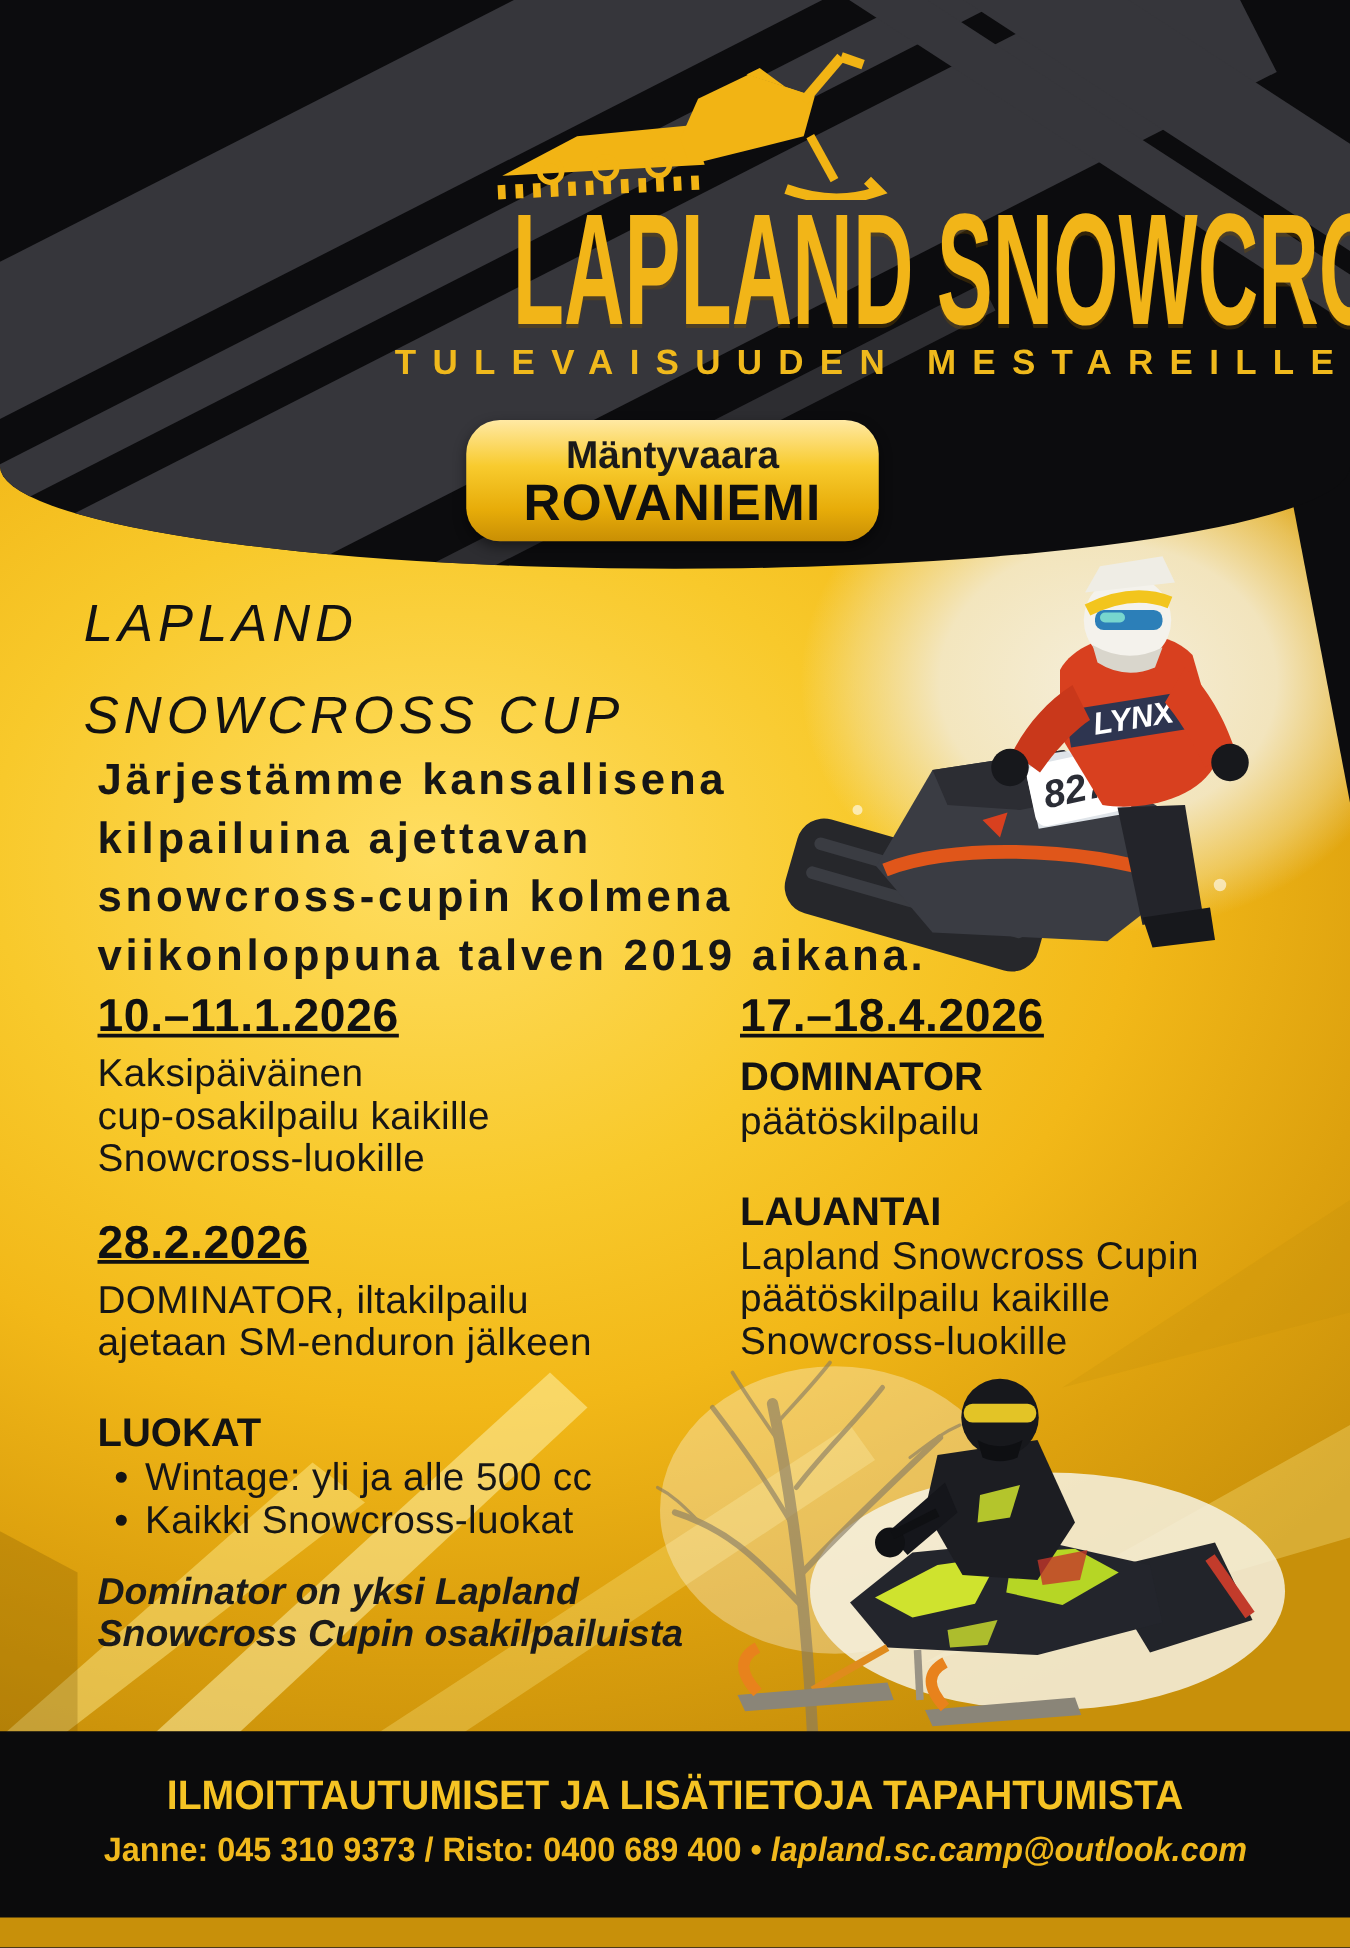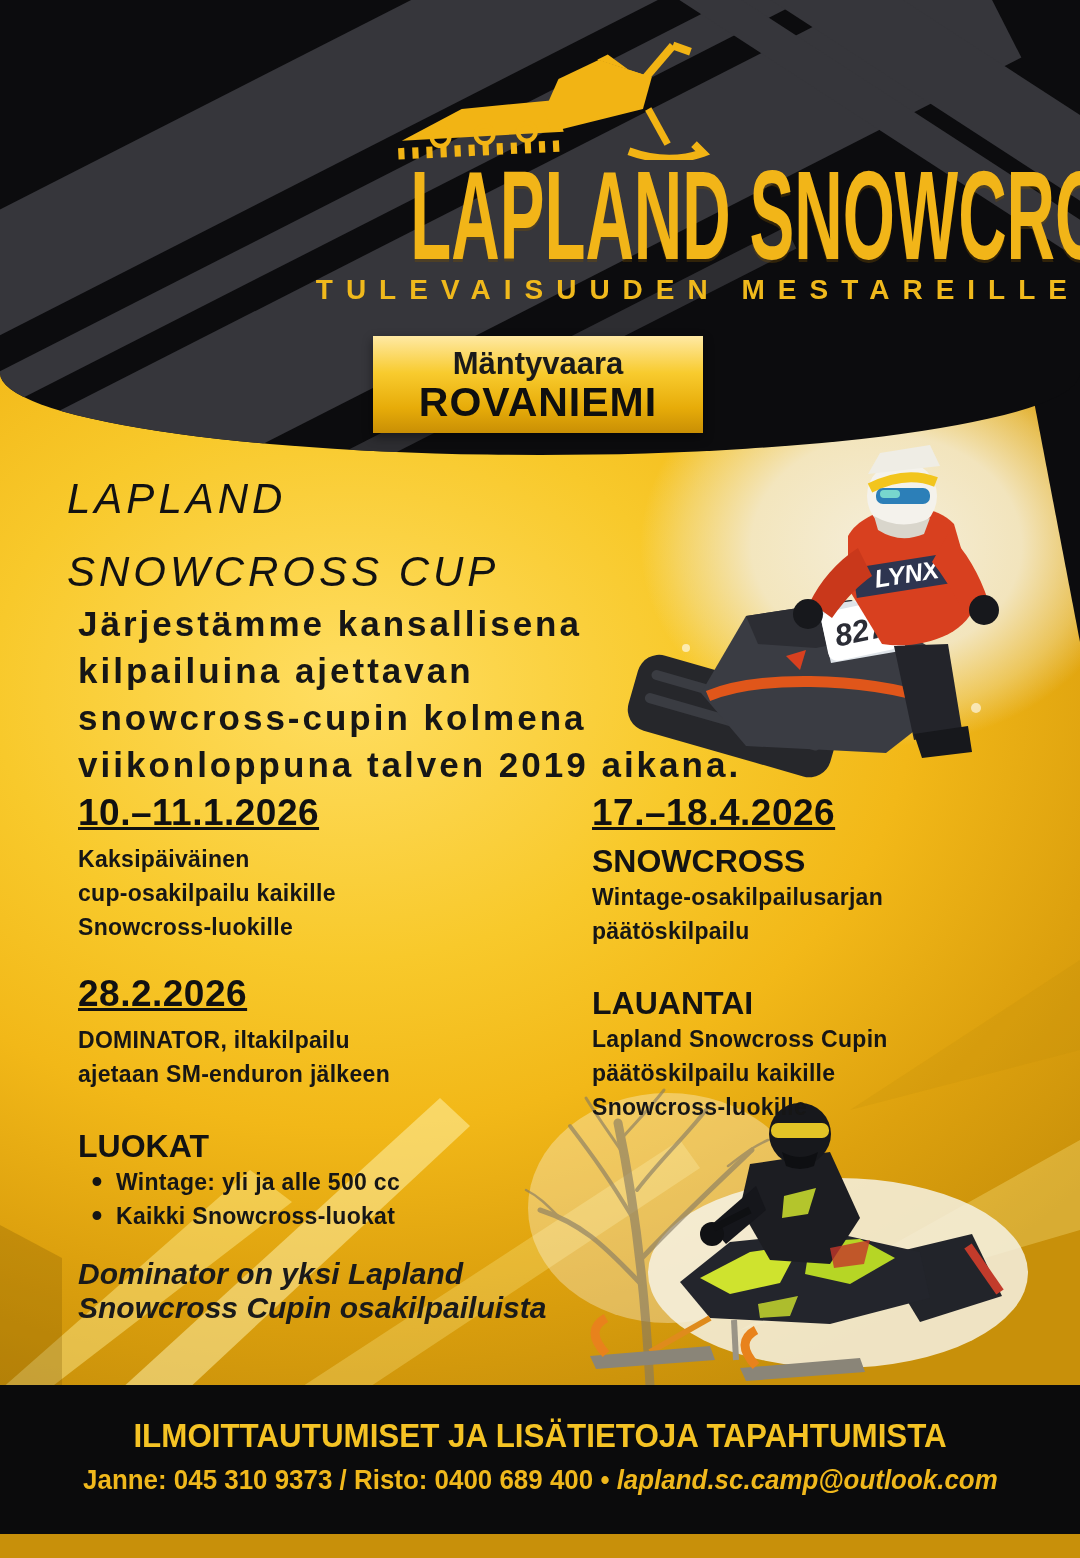--- a/index.html
+++ b/index.html
@@ -27,21 +27,21 @@
   .main-title{position:absolute;left:0;top:152px;width:100%;text-align:center;
     white-space:nowrap;z-index:34;color:#F2B518;font-weight:800;font-size:122px;line-height:1;
     text-shadow:0 3px 0 rgba(120,80,0,.35);}
   .main-title .squeeze{display:inline-block;transform:scale(.55,1.04);transform-origin:center top;}
   .sub-title{position:absolute;left:0;top:274px;width:100%;text-align:right;z-index:34;
     color:#F0B91C;font-weight:700;font-size:28px;letter-spacing:13px;white-space:nowrap;}
 
   .badge{position:absolute;left:373px;top:336px;width:330px;height:97px;z-index:36;
     background:linear-gradient(180deg,#FFE9A4 0%,#F8CB2E 38%,#E7AC09 74%,#C98F04 100%);
     display:flex;flex-direction:column;align-items:center;justify-content:center;
-    box-shadow:0 4px 10px rgba(0,0,0,.45);}
+    box-shadow:0 4px 10px rgba(0,0,0,.45);border-radius:27px;}
   .badge .l1{font-size:31px;font-weight:600;color:#1A1A1A;line-height:34px;}
   .badge .l2{font-size:41px;font-weight:800;color:#0F0F0F;line-height:42px;letter-spacing:1px;}
 
   
   .photo-top{position:absolute;left:596px;top:348px;width:484px;height:470px;z-index:10;
     background:radial-gradient(ellipse 62% 52% at 60% 42%,
       rgba(245,239,221,.98) 0%, rgba(243,233,203,.92) 45%,
       rgba(242,228,176,.45) 68%, rgba(242,228,176,0) 82%);}
   .photo-bottom{position:absolute;left:498px;top:1068px;width:582px;height:320px;z-index:10;}
 
@@ -49,21 +49,21 @@
   .headline{position:absolute;left:67px;top:462px;z-index:40;color:#121212;
     font-style:italic;font-weight:400;font-size:42px;line-height:73px;letter-spacing:4px;white-space:nowrap;}
   .intro-par{position:absolute;left:78px;top:600px;z-index:40;color:#161616;
     font-weight:700;font-size:35px;line-height:47px;letter-spacing:3px;white-space:nowrap;}
 
   
   .col{position:absolute;z-index:40;color:#141414;}
   .col-left{left:78px;top:793px;width:505px;}
   .col-right{left:592px;top:793px;width:480px;}
   .dt{font-weight:800;font-size:37px;line-height:40px;letter-spacing:.5px;margin-bottom:9px;color:#111;text-decoration:underline;}
-  .ln{font-weight:700;font-size:23px;line-height:34px;letter-spacing:.3px;color:#161616;}
+  .ln{font-weight:400;font-size:31px;line-height:34px;letter-spacing:.3px;color:#161616;}
   .gap1{margin-top:30px;}
   .gap2{margin-top:36px;}
   .subhead{font-weight:700;font-size:32px;line-height:38px;color:#131313;}
   .bullet-row{display:flex;}
   .bullet-glyph{width:38px;text-align:center;font-weight:700;font-size:31px;line-height:34px;}
   .note{font-style:italic;font-weight:700;font-size:30px;line-height:34px;color:#1A1A1A;margin-top:24px;}
 
   
   .rays{position:absolute;left:0;top:0;width:1080px;height:1558px;z-index:5;pointer-events:none;}
 
@@ -260,22 +260,21 @@
       </div>
     </div>
     <div class="note">
       <div>Dominator on yksi Lapland</div>
       <div>Snowcross Cupin osakilpailuista</div>
     </div>
   </div>
 
   <div class="col col-right">
     <div class="dt">17.–18.4.2026</div>
-    <div class="subhead">SNOWCROSS</div>
-    <div class="ln">Wintage-osakilpailusarjan</div>
+    <div class="subhead">DOMINATOR</div>
     <div class="ln">päätöskilpailu</div>
     <div class="gap2">
       <div class="subhead">LAUANTAI</div>
       <div class="ln">Lapland Snowcross Cupin</div>
       <div class="ln">päätöskilpailu kaikille</div>
       <div class="ln">Snowcross-luokille</div>
     </div>
   </div>
 
   <div class="footer">

